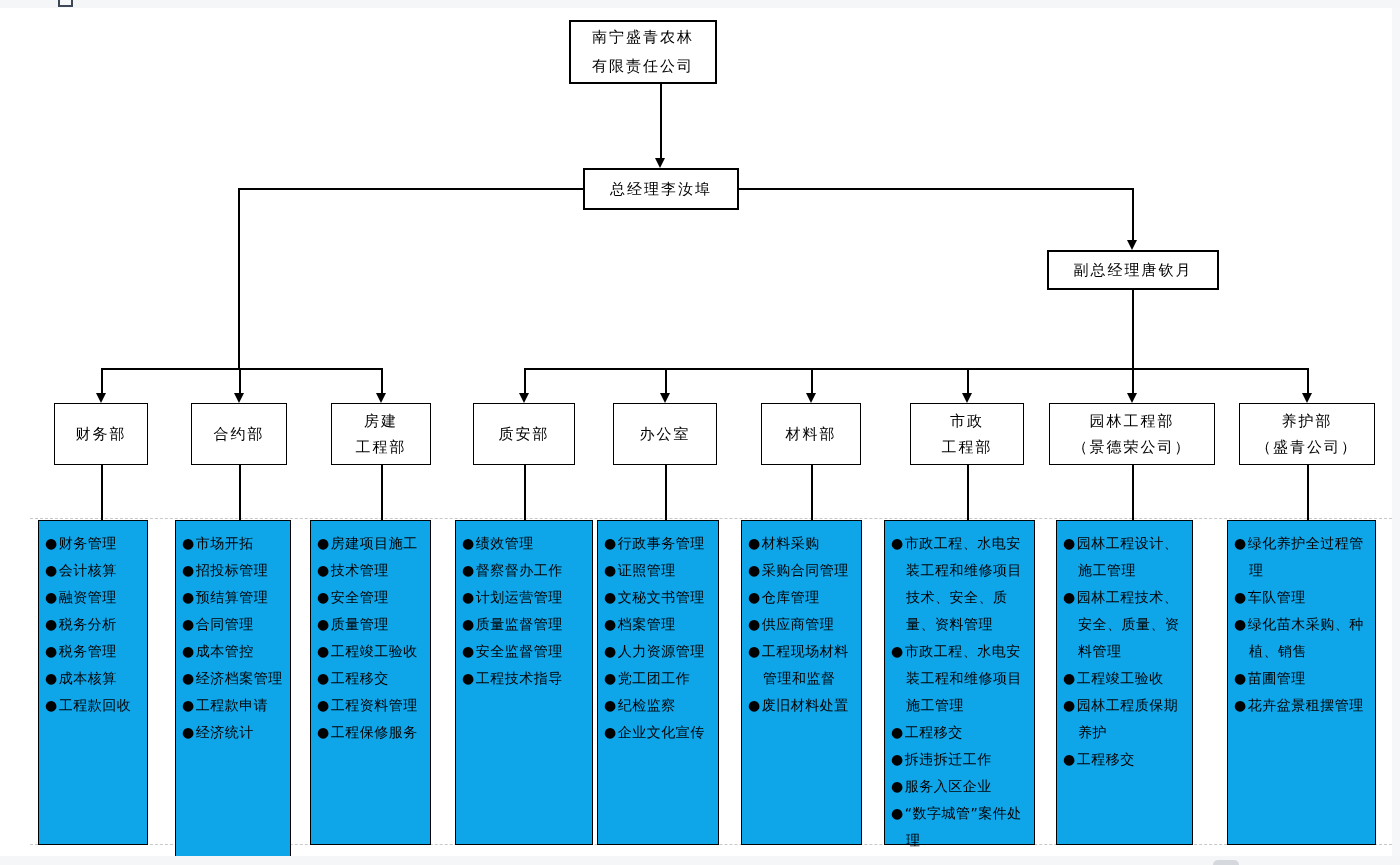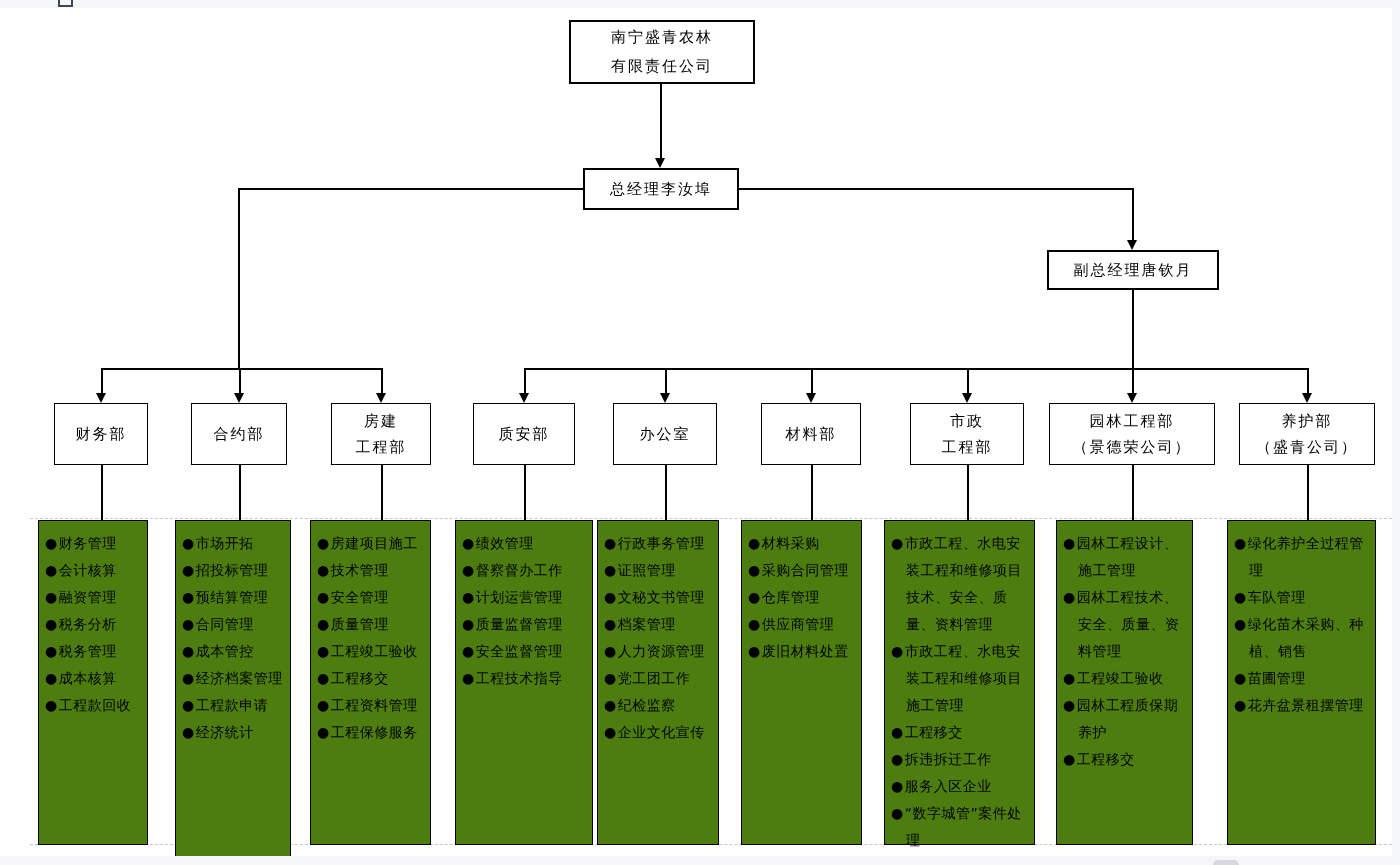--- a/index.html
+++ b/index.html
@@ -14,21 +14,21 @@
   .scroll-thumb{position:absolute;left:1213px;top:860px;width:26px;height:10px;border-radius:5px;background:#d5d8dd;z-index:6;}
 
   
   .gridline{position:absolute;left:30px;width:1362px;height:0;border-top:1px dashed #c9c9c9;z-index:0;}
 
   
   .obox{position:absolute;background:#fff;border:2px solid #000;box-sizing:border-box;
         display:flex;flex-direction:column;align-items:center;justify-content:center;
         text-align:center;font-size:15px;color:#000;line-height:27px;letter-spacing:2px;z-index:2;}
   .dept{border-width:1.5px;line-height:26px;}
-  .duty-box{position:absolute;background:#4d7c0f;border:1.5px solid #000;box-sizing:border-box;z-index:2;}
+  .duty-box{position:absolute;background:#0ea5e9;border:1.5px solid #000;box-sizing:border-box;z-index:2;}
   .duty-list{list-style:none;margin:0;padding:9px 3px 0 6px;font-size:14px;line-height:27px;
              letter-spacing:0.5px;color:#000;text-align:left;}
   .duty-list li{padding-left:15px;text-indent:-15px;}
   .duty-list li::before{content:"●";margin-right:1px;}
 
   .hline,.vline{position:absolute;background:#000;z-index:1;}
   .hline{height:1.5px;}
   .vline{width:1.5px;}
   .arrow-down{position:absolute;width:0;height:0;border-left:5.5px solid transparent;
               border-right:5.5px solid transparent;border-top:10px solid #000;z-index:1;}
@@ -43,21 +43,21 @@
   </div>
   <div class="right-strip"></div>
   <div class="bottom-bar"></div>
   <div class="scroll-thumb"></div>
 
   <div class="gridline" style="top:518px"></div>
   <div class="gridline" style="top:844px"></div>
 
   <div id="chart">
 
-    <div class="obox" style="left:569px;top:20px;width:186px;height:64px;line-height:29px;">
+    <div class="obox" style="left:569px;top:20px;width:148px;height:64px;line-height:29px;">
       <div>南宁盛青农林</div>
       <div>有限责任公司</div>
     </div>
 
     <div class="vline" style="left:660px;top:84px;height:75px;"></div>
     <div class="arrow-down" style="left:655px;top:158px;"></div>
 
     <div class="obox" style="left:583px;top:168px;width:156px;height:42px;">
       <div>总经理李汝埠</div>
     </div>
@@ -169,20 +169,21 @@
       <div class="obox dept" style="left: 761px; top: 403px; width: 100px; height: 62px;">
         <div>材料部</div>
       </div>
       <div class="vline" style="left: 811px; top: 464px; height: 56px;"></div>
       <div class="duty-box" style="left: 741px; top: 520px; width: 121px; height: 325px;">
         <ul class="duty-list">
           <li>材料采购</li>
           <li>采购合同管理</li>
           <li>仓库管理</li>
           <li>供应商管理</li>
+          <li>工程现场材料管理和监督</li>
           <li>废旧材料处置</li>
         </ul>
       </div>
       <div class="vline" style="left: 967px; top: 368px; height: 26px;"></div>
       <div class="arrow-down" style="left: 962px; top: 393px;"></div>
       <div class="obox dept" style="left: 910px; top: 403px; width: 114px; height: 62px;">
         <div>市政</div>
         <div>工程部</div>
       </div>
       <div class="vline" style="left: 967px; top: 464px; height: 56px;"></div>

